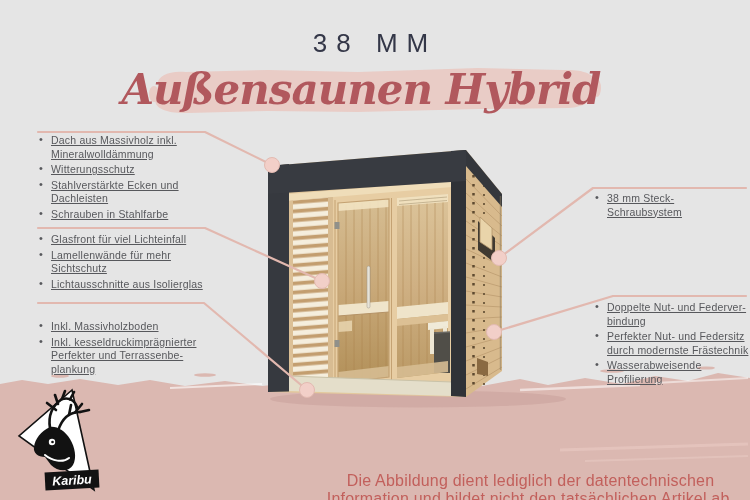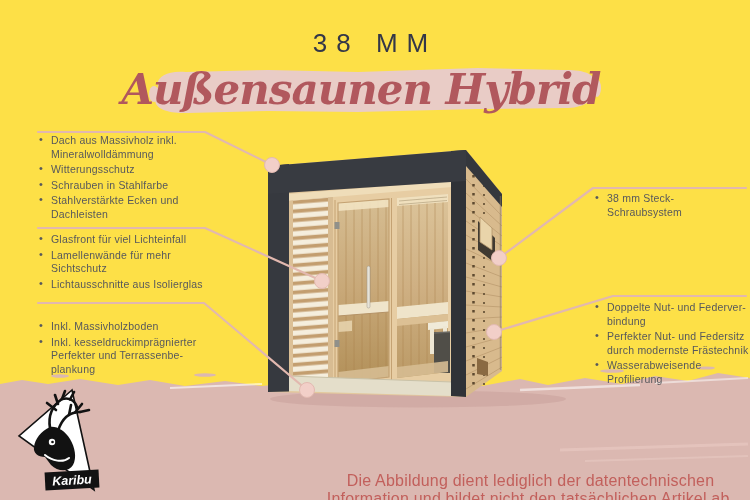--- a/index.html
+++ b/index.html
@@ -1,32 +1,32 @@
 <!DOCTYPE html>
 <html><head>
 <meta charset="utf-8">
 <style>
   html,body{margin:0;padding:0;}
   body{width:750px;height:500px;overflow:hidden;background:#fff;
        font-family:"Liberation Sans",sans-serif;}
-  .canvas{position:relative;width:750px;height:500px;background:#fde047;overflow:hidden;}
+  .canvas{position:relative;width:750px;height:500px;background:#e5e5e5;overflow:hidden;}
 
   
   .title{position:absolute;left:0;right:0;top:28px;text-align:center;
          font-size:26px;font-weight:400;letter-spacing:9px;color:#343748;z-index:12;}
   .banner-svg{position:absolute;left:148px;top:64px;width:454px;height:52px;z-index:10;}
   .banner-text{position:absolute;left:96px;top:62px;width:530px;height:56px;z-index:11;
                text-align:center;font-family:"DejaVu Serif",serif;font-style:italic;
                font-weight:bold;font-size:42px;line-height:56px;color:#b1585d;
                letter-spacing:-1px;white-space:nowrap;}
 
   
   .fgroup{position:absolute;z-index:20;color:#57585c;font-size:10.5px;
           line-height:13.5px;letter-spacing:.2px;}
-  .fgroup ul{margin:0;padding:0;list-style:none;}
+  .fgroup ul{margin:0;padding:0;list-style:none;text-decoration:underline;}
   .fgroup li{position:relative;padding-left:13px;margin-bottom:2px;}
   .fgroup li::before{content:"\2022";position:absolute;left:1px;top:-1px;font-size:11px;color:#57585c;}
   .g-l1{left:38px;top:134px;width:170px;}
   .g-l2{left:38px;top:233px;width:172px;}
   .g-l3{left:38px;top:320px;width:172px;}
   .g-r1{left:594px;top:192px;width:152px;}
   .g-r2{left:594px;top:301px;width:158px;}
 
   
   .band-svg{position:absolute;left:0;top:360px;width:750px;height:140px;z-index:1;}
@@ -183,22 +183,22 @@
       <circle cx="307" cy="390" r="7.5"></circle>
       <circle cx="499" cy="258" r="7.5"></circle>
       <circle cx="494" cy="332" r="7.5"></circle>
     </g>
   </svg>
 
   <div class="fgroup g-l1">
     <ul>
       <li>Dach aus Massivholz inkl. Mineralwolldämmung</li>
       <li>Witterungsschutz</li>
+      <li>Stahlverstärkte Ecken und Dachleisten</li>
       <li>Schrauben in Stahlfarbe</li>
-      <li>Stahlverstärkte Ecken und Dachleisten</li>
     </ul>
   </div>
   <div class="fgroup g-l2">
     <ul>
       <li>Glasfront für viel Lichteinfall</li>
       <li>Lamellenwände für mehr Sichtschutz</li>
       <li>Lichtausschnitte aus Isolierglas</li>
     </ul>
   </div>
   <div class="fgroup g-l3">

